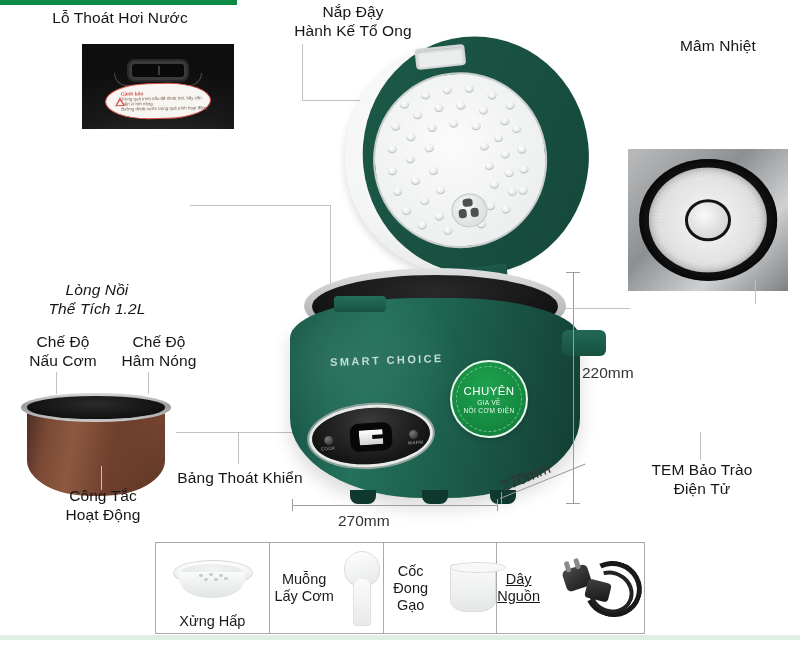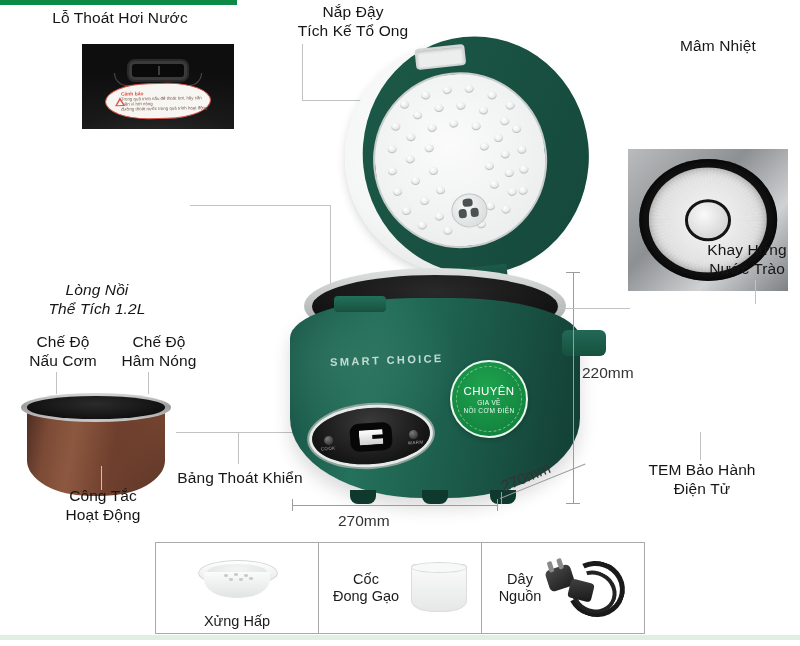--- a/index.html
+++ b/index.html
@@ -324,21 +324,21 @@
       <span class="tri"></span>
       <div class="wtxt">
         <div class="wtitle">Cảnh báo</div>
         <div style="white-space:pre-line;">Trong quá trình nấu để thoát hơi, hãy cẩn thận vì hơi nóng
 đường thoát nước trong quá trình hoạt động</div>
       </div>
     </div>
   </div>
 
   <div class="abs lbl" style="left:258px;top:2px;width:190px;">Nắp Đậy
-Tích Kế Tổ Ong</div>
+Hành Kế Tổ Ong</div>
   <div class="abs ln lnV" style="left:302px;top:44px;height:56px;"></div>
   <div class="abs ln lnH" style="left:302px;top:100px;width:84px;"></div>
 
   <div class="abs lbl" style="left:648px;top:36px;width:140px;">Mâm Nhiệt</div>
   <div class="abs photo plate" style="left:628px;top:64px;width:160px;height:142px;">
     <div class="ring1"></div>
     <div class="disc"></div>
     <div class="hub"></div>
   </div>
 
@@ -467,55 +467,61 @@
 
   <div class="abs dimline" style="left:500px;top:498px;width:92px;transform:rotate(-22deg);transform-origin:left center;"></div>
   <div class="abs tick" style="left:501px;top:492px;height:12px;"></div>
   <div class="abs dim" style="left:502px;top:478px;transform:rotate(-22deg);transform-origin:left center;">270mm</div>
 
   <div class="abs tick" style="left:573px;top:272px;width:1px;height:232px;background:#9c9c9c;"></div>
   <div class="abs dimline" style="left:566px;top:272px;width:14px;"></div>
   <div class="abs dimline" style="left:566px;top:503px;width:14px;"></div>
   <div class="abs dim" style="left:582px;top:364px;">220mm</div>
 
-  <div class="abs lbl" style="left:694px;top:240px;width:106px;">Khay Hứng
-Nước Trào</div>
   <div class="abs ln lnV" style="left:755px;top:280px;height:24px;"></div>
   <div class="abs ln lnH" style="left:560px;top:308px;width:70px;"></div>
 
   <div class="abs ln lnV" style="left:700px;top:432px;height:28px;"></div>
-  <div class="abs lbl" style="left:632px;top:460px;width:140px;">TEM Bảo Hành
+  <div class="abs lbl" style="left:632px;top:460px;width:140px;">TEM Bảo Trào
 Điện Tử</div>
 
   <div class="acc">
 
     <div class="cell below">
       <div class="basket" style="margin-bottom:14px;">
         <div class="top"></div>
           <div class="inside"></div>
           <div class="wall"></div>
         <i class="hole" style="left:26px;top:14px"></i>
           <i class="hole" style="left:36px;top:13px"></i>
         <i class="hole" style="left:46px;top:14px"></i>
           <i class="hole" style="left:31px;top:18px"></i>
         <i class="hole" style="left:41px;top:18px"></i>
           <i class="hole" style="left:51px;top:17px"></i>
       </div>
       <div class="cname">Xửng Hấp</div>
     </div>
 
+    <div class="cell">
+      <div class="cname" style="margin-right:10px;">Muỗng
+Lấy Cơm</div>
+      <div class="spoon">
+        <div class="bowl"></div>
+          <div class="stem"></div>
+      </div>
+    </div>
 
     <div class="cell">
       <div class="cname" style="margin-right:12px;">Cốc
 Đong Gạo</div>
       <div class="mcup"></div>
     </div>
 
     <div class="cell">
-      <div class="cname" style="margin-right:2px;">Dây
+      <div class="cname" style="margin-right:20px;text-decoration:underline;">Dây
 Nguồn</div>
       <div class="cord">
         <div class="loop"></div>
           <div class="loop2"></div>
         <div class="plug">
             <i></i>
             <i></i>
           </div>
         <div class="plug2"></div>
       </div>

